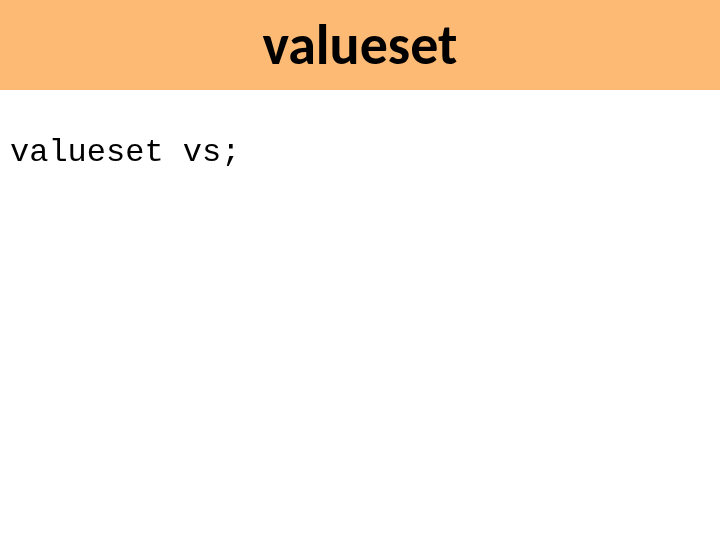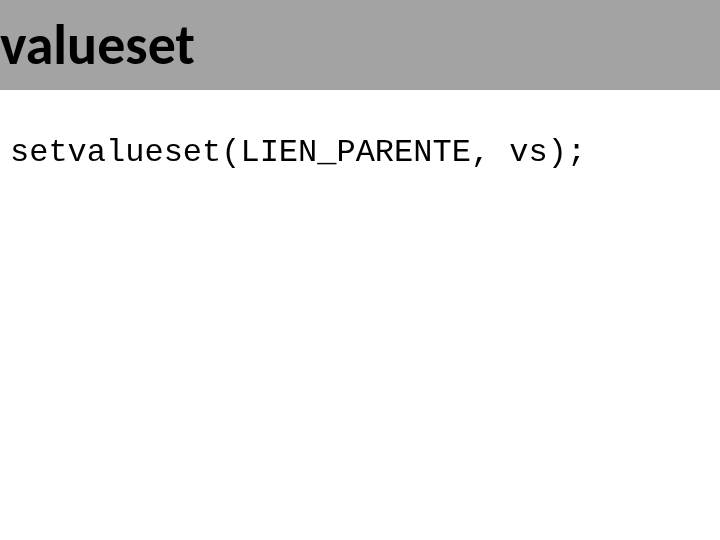--- a/index.html
+++ b/index.html
@@ -11,25 +11,25 @@
     font-family: "Courier New", Courier, monospace;
     overflow: hidden;
   }
   .slide {
     width: 720px;
     height: 540px;
     position: relative;
     box-sizing: border-box;
   }
   .title-bar {
-    background: #a3a3a3;
+    background: #fdba74;
     height: 90px;
     display: flex;
     align-items: center;
-    justify-content: flex-start;
+    justify-content: center;
   }
   .title-text {
     font-family: Calibri, Arial, sans-serif;
     font-weight: 700;
     font-size: 56px;
     color: #000000;
   }
   .body {
     padding: 40px 10px 0 10px;
   }
@@ -42,15 +42,15 @@
   }
 </style>
 </head>
 <body>
 
 <div class="slide">
   <div class="title-bar">
     <div class="title-text">valueset</div>
   </div>
   <div class="body">
-    <div class="code-line">setvalueset(LIEN_PARENTE, vs);</div>
+    <div class="code-line">valueset vs;</div>
   </div>
 </div>
 
 </body></html>

